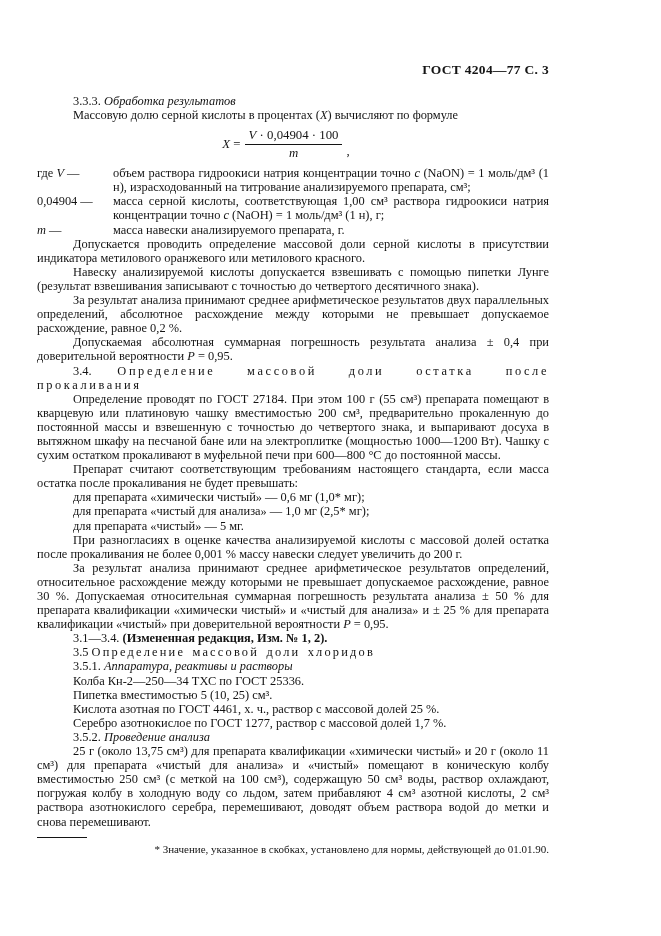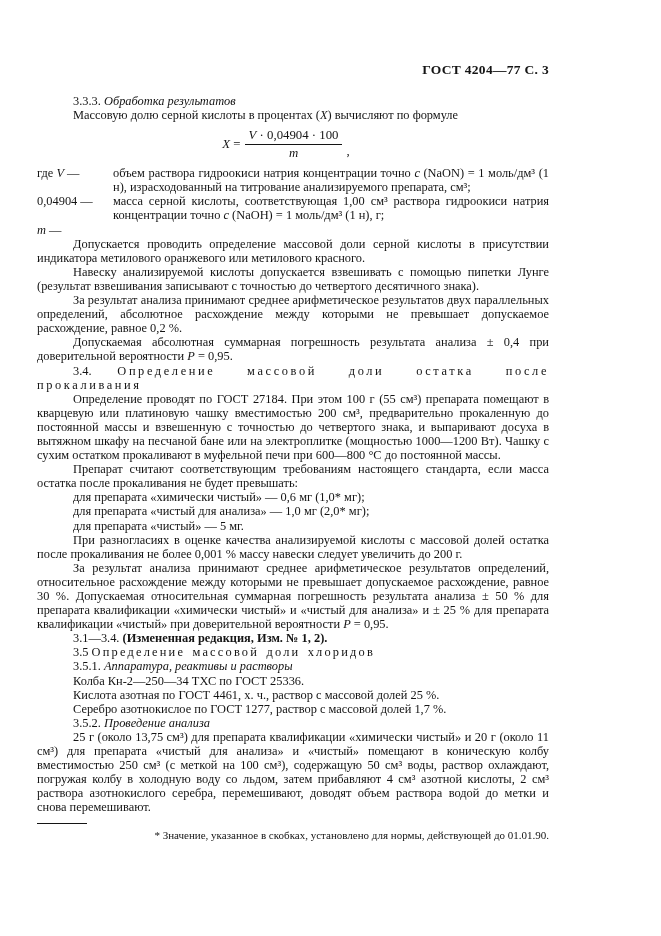--- a/index.html
+++ b/index.html
@@ -69,37 +69,39 @@
           <span class="den"><span class="it">m</span></span>
         </span>
         <span class="f-trail">,</span>
       </div>
       <div class="wherelist">
         <div class="wl-term"><span>где </span><span class="it">V</span><span> —</span></div>
         <div class="wl-def"><span>объем раствора гидроокиси натрия концентрации точно </span><span class="it">c</span><span> (NaON) = 1 моль/дм³ (1 н), израсходованный на титрование анализируемого препарата, см³;</span></div>
         <div class="wl-term"><span>0,04904 —</span></div>
         <div class="wl-def"><span>масса серной кислоты, соответствующая 1,00 см³ раствора гидроокиси натрия концентрации точно </span><span class="it">c</span><span> (NaOH) = 1 моль/дм³ (1 н), г;</span></div>
         <div class="wl-term"><span class="it">m</span><span> —</span></div>
+        <div class="wl-def"><span>масса навески анализируемого препарата, г.</span></div>
       </div>
       <div class="para"><span>Допускается проводить определение массовой доли серной кислоты в присутствии индикатора метилового оранжевого или метилового красного.</span></div>
       <div class="para"><span>Навеску анализируемой кислоты допускается взвешивать с помощью пипетки Лунге (результат взвешивания записывают с точностью до четвертого десятичного знака).</span></div>
       <div class="para"><span>За результат анализа принимают среднее арифметическое результатов двух параллельных определений, абсолютное расхождение между которыми не превышает допускаемое расхождение, равное 0,2 %.</span></div>
       <div class="para"><span>Допускаемая абсолютная суммарная погрешность результата анализа ± 0,4 при доверительной вероятности </span><span class="it">P</span><span> = 0,95.</span></div>
       <div class="para sp-wide"><span>3.4. </span><span class="spx">Определение массовой доли остатка после прокаливания</span></div>
       <div class="para"><span>Определение проводят по ГОСТ 27184. При этом 100 г (55 см³) препарата помещают в кварцевую или платиновую чашку вместимостью 200 см³, предварительно прокаленную до постоянной массы и взвешенную с точностью до четвертого знака, и выпаривают досуха в вытяжном шкафу на песчаной бане или на электроплитке (мощностью 1000—1200 Вт). Чашку с сухим остатком прокаливают в муфельной печи при 600—800 °С до постоянной массы.</span></div>
       <div class="para"><span>Препарат считают соответствующим требованиям настоящего стандарта, если масса остатка после прокаливания не будет превышать:</span></div>
       <div class="para"><span>для препарата «химически чистый» — 0,6 мг (1,0* мг);</span></div>
-      <div class="para"><span>для препарата «чистый для анализа» — 1,0 мг (2,0* мг);</span></div>
+      <div class="para"><span>для препарата «чистый для анализа» — 1,0 мг (2,5* мг);</span></div>
       <div class="para"><span>для препарата «чистый» — 5 мг.</span></div>
       <div class="para"><span>При разногласиях в оценке качества анализируемой кислоты с массовой долей остатка после прокаливания не более 0,001 % массу навески следует увеличить до 200 г.</span></div>
       <div class="para"><span>За результат анализа принимают среднее арифметическое результатов определений, относительное расхождение между которыми не превышает допускаемое расхождение, равное 30 %. Допускаемая относительная суммарная погрешность результата анализа ± 50 % для препарата квалификации «химически чистый» и «чистый для анализа» и ± 25 % для препарата квалификации «чистый» при доверительной вероятности </span><span class="it">P</span><span> = 0,95.</span></div>
       <div class="para"><span>3.1—3.4. </span><span class="bd">(Измененная редакция, Изм. № 1, 2).</span></div>
       <div class="para sp-norm"><span>3.5 </span><span class="spx">Определение массовой доли хлоридов</span></div>
       <div class="para"><span>3.5.1. </span><span class="it">Аппаратура, реактивы и растворы</span></div>
       <div class="para"><span>Колба Кн-2—250—34 ТХС по ГОСТ 25336.</span></div>
+      <div class="para"><span>Пипетка вместимостью 5 (10, 25) см³.</span></div>
       <div class="para"><span>Кислота азотная по ГОСТ 4461, х. ч., раствор с массовой долей 25 %.</span></div>
       <div class="para"><span>Серебро азотнокислое по ГОСТ 1277, раствор с массовой долей 1,7 %.</span></div>
       <div class="para"><span>3.5.2. </span><span class="it">Проведение анализа</span></div>
       <div class="para"><span>25 г (около 13,75 см³) для препарата квалификации «химически чистый» и 20 г (около 11 см³) для препарата «чистый для анализа» и «чистый» помещают в коническую колбу вместимостью 250 см³ (с меткой на 100 см³), содержащую 50 см³ воды, раствор охлаждают, погружая колбу в холодную воду со льдом, затем прибавляют 4 см³ азотной кислоты, 2 см³ раствора азотнокислого серебра, перемешивают, доводят объем раствора водой до метки и снова перемешивают.</span></div>
     </div>
   <div class="footnote">
     <div class="footnote-rule"></div>
     <div class="footnote-text">* Значение, указанное в скобках, установлено для нормы, действующей до 01.01.90.</div>
   </div>
 </div>

